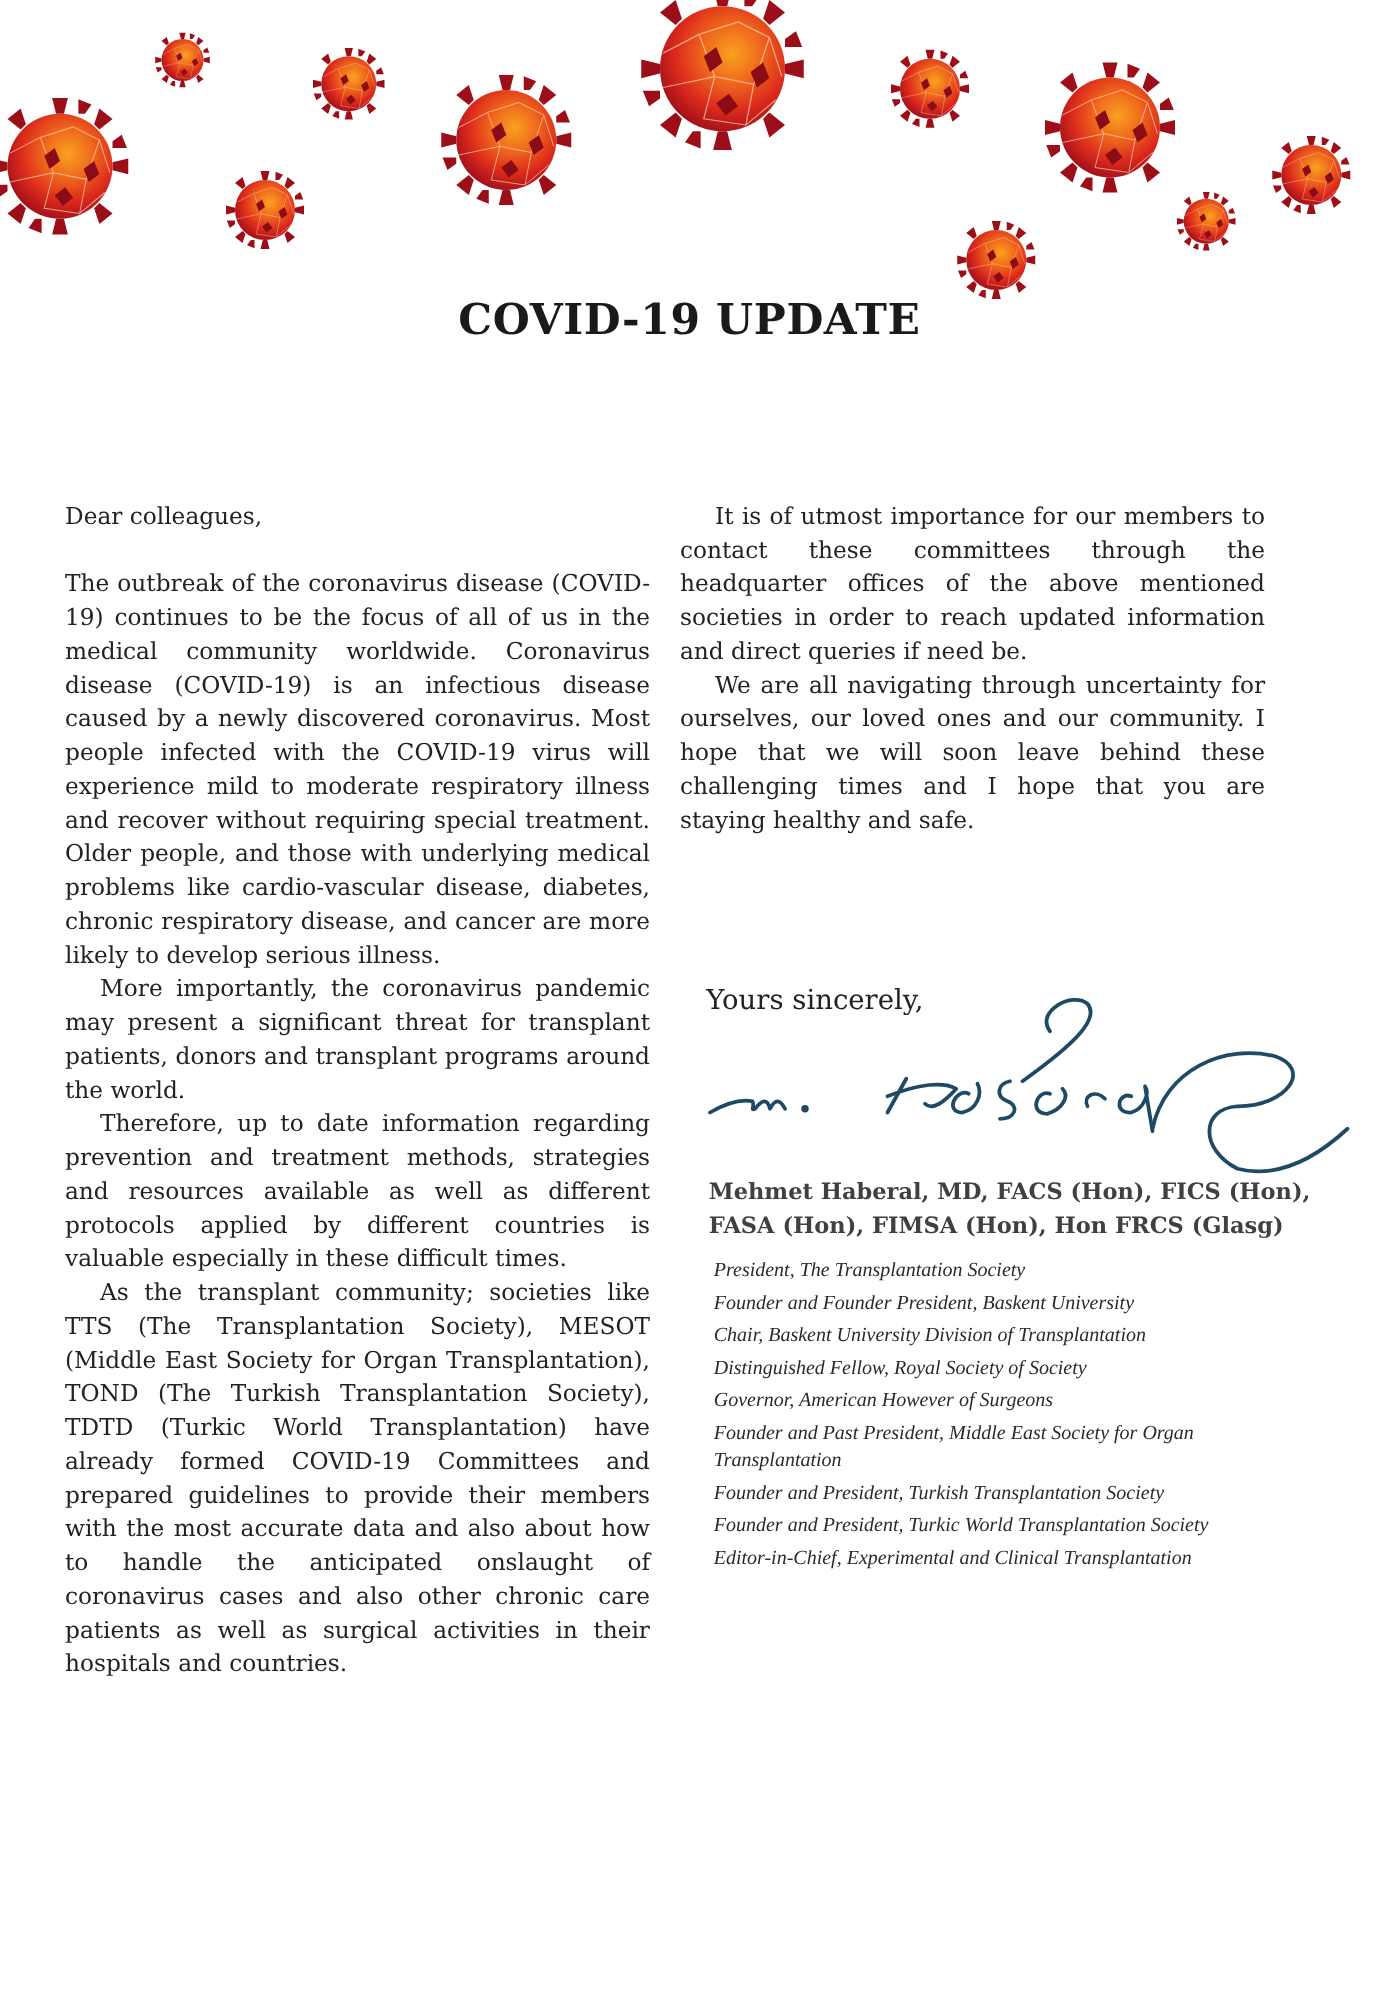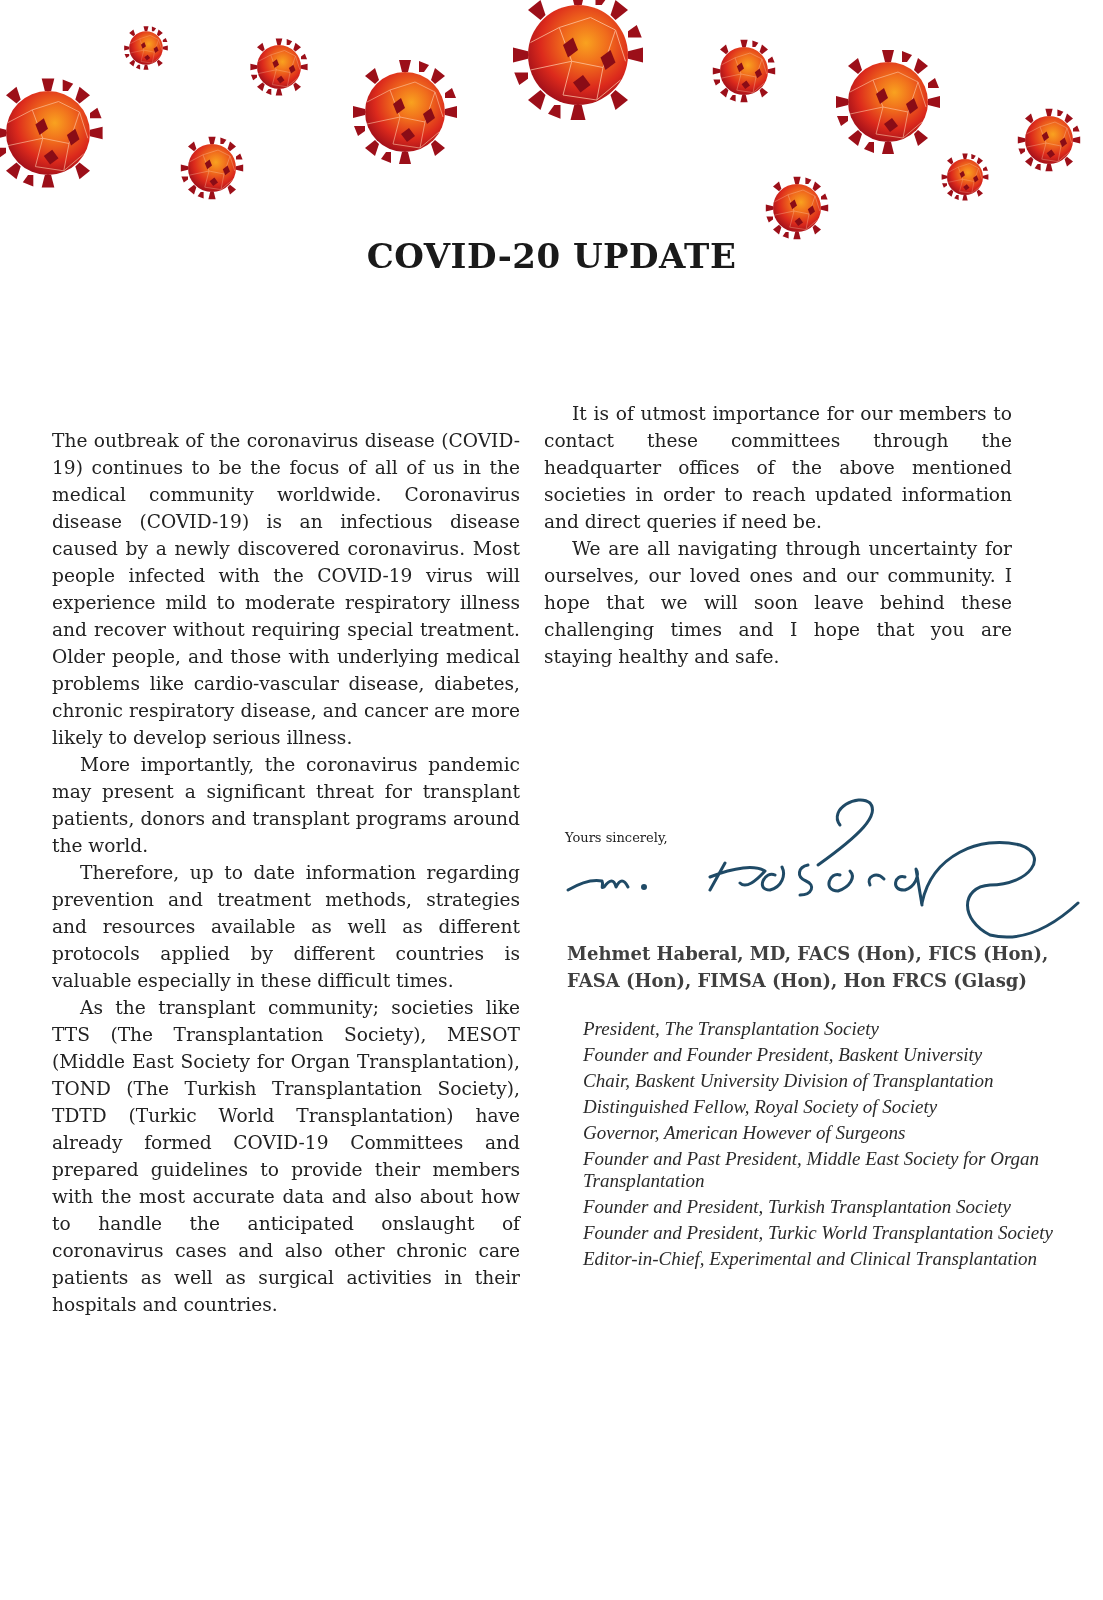--- a/index.html
+++ b/index.html
@@ -9,26 +9,26 @@
   .title { position: absolute; left: 0; width: 1103px; top: 236px; text-align: center;
            font-family: "DejaVu Serif", "Liberation Serif", serif; font-weight: bold;
            font-size: 34px; letter-spacing: 0.5px; color: #1a1a1a; margin: 0; }
   .col { position: absolute; top: 400px; width: 468px; font-size: 18.6px; line-height: 27px;
          text-align: justify; color: #222; }
   .col-left { left: 52px; }
   .col-right { left: 544px; }
   .col p { margin: 0; }
   .indent { text-indent: 28px; }
   .gap { height: 27px; }
-  .closing { position: absolute; left: 565px; top: 830px; font-size: 13px; }
+  .closing { position: absolute; left: 565px; top: 788px; font-size: 22px; }
   .signature { position: absolute; left: 560px; top: 795px; width: 520px; height: 150px; }
   .name-block { position: absolute; left: 567px; top: 940px; width: 500px; font-weight: bold;
                 font-size: 18px; line-height: 27px; color: #404040; }
   .titles { position: absolute; left: 567px; top: 1002px; width: 470px; list-style: none;
-            margin: 16px; padding: 0; font-style: italic; font-size: 19px; line-height: 22px; color: #2a2a2a;
+            margin: 4px; padding: 0; font-style: italic; font-size: 16px; line-height: 22px; color: #2a2a2a;
             font-family: "Liberation Serif", "DejaVu Serif", serif; }
   .titles li { margin-bottom: 4px; }
 </style>
 </head>
 <body>
 
 <svg class="banner" viewBox="0 0 1103 240" xmlns="http://www.w3.org/2000/svg">
   <defs>
     <radialGradient id="vg" cx="0.58" cy="0.38" r="0.65">
       <stop offset="0" stop-color="#f9a21f"></stop>
@@ -71,23 +71,24 @@
   <use href="#virus" transform="translate(279,67) scale(0.55)"></use>
   <use href="#virus" transform="translate(405,112) scale(1.0)"></use>
   <use href="#virus" transform="translate(578,55) scale(1.25)"></use>
   <use href="#virus" transform="translate(744,71) scale(0.6)"></use>
   <use href="#virus" transform="translate(797,208) scale(0.6)"></use>
   <use href="#virus" transform="translate(888,102) scale(1.0)"></use>
   <use href="#virus" transform="translate(965,177) scale(0.45)"></use>
   <use href="#virus" transform="translate(1049,140) scale(0.6)"></use>
 </svg>
 
-<h1 class="title">COVID-20 UPDATE</h1>
+<h1 class="title">COVID-19 UPDATE</h1>
 
 <div class="col col-left">
+  <p>Dear colleagues,</p>
   <div class="gap"></div>
   <p>The outbreak of the coronavirus disease (COVID-19) continues to be the focus of all of us in the medical community worldwide. Coronavirus disease (COVID-19) is an infectious disease caused by a newly discovered coronavirus. Most people infected with the COVID-19 virus will experience mild to moderate respiratory illness and recover without requiring special treatment.  Older people, and those with underlying medical problems like cardio-vascular disease, diabetes, chronic respiratory disease, and cancer are more likely to develop serious illness.</p>
   <p class="indent">More importantly, the coronavirus pandemic may present a significant threat for transplant patients, donors and transplant programs around the world.</p>
   <p class="indent">Therefore, up to date information regarding prevention and treatment methods, strategies and resources available as well as different protocols applied by different countries is valuable especially in these difficult times.</p>
   <p class="indent">As the transplant community; societies like TTS (The Transplantation Society), MESOT (Middle East Society for Organ Transplantation), TOND (The Turkish Transplantation Society), TDTD (Turkic World Transplantation) have already formed COVID-19 Committees and prepared guidelines to provide their members with the most accurate data and also about how to handle the anticipated onslaught of coronavirus cases and also other chronic care patients as well as surgical activities in their hospitals and countries.</p>
 </div>
 
 <div class="col col-right">
   <p class="indent">It is of utmost importance for our members to contact these committees through the headquarter offices of the above mentioned societies in order to reach updated information and direct queries if need be.</p>
   <p class="indent">We are all navigating through uncertainty for ourselves, our loved ones and our community. I hope that we will soon leave behind these challenging times and I hope that you are staying healthy and safe.</p>

